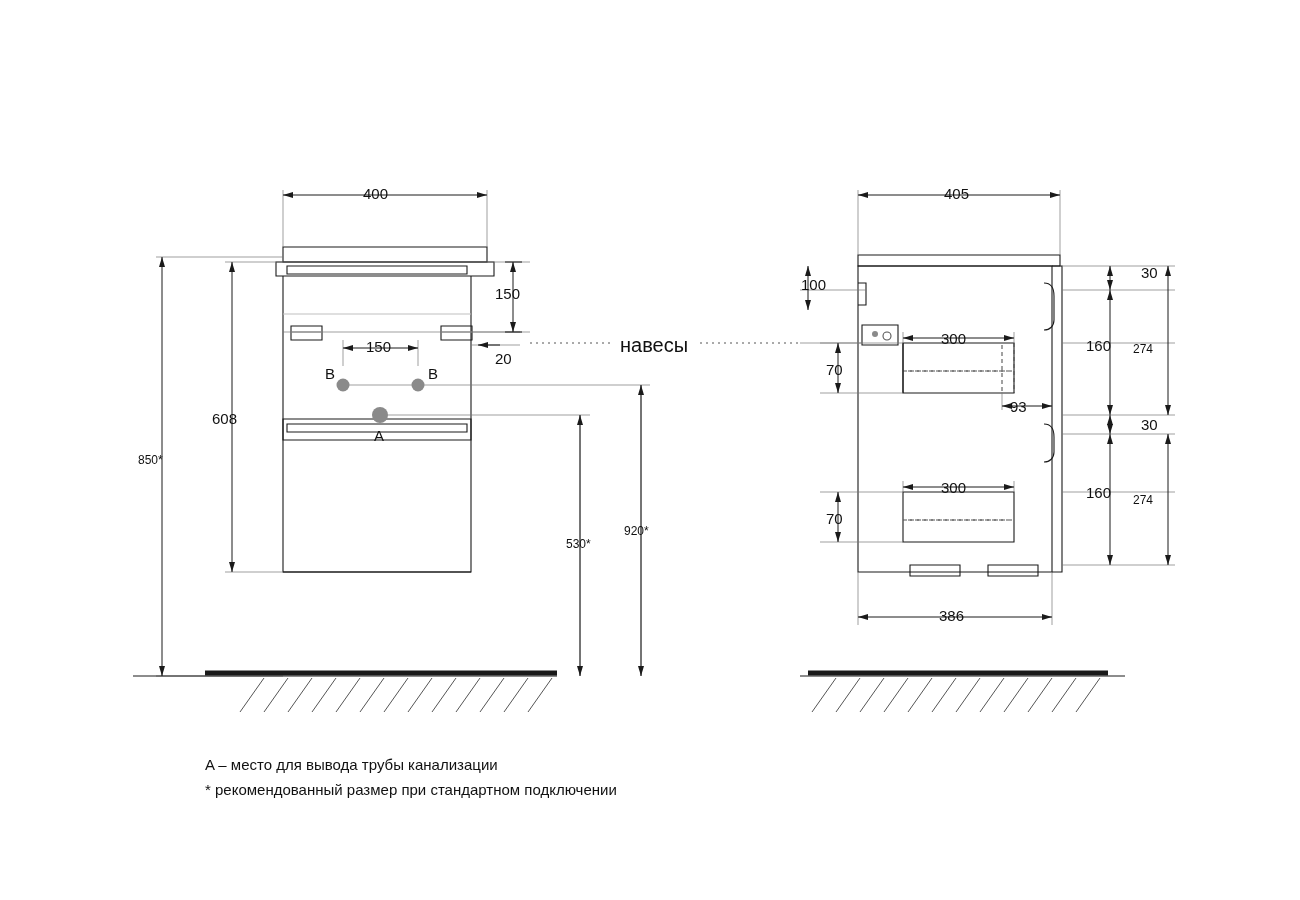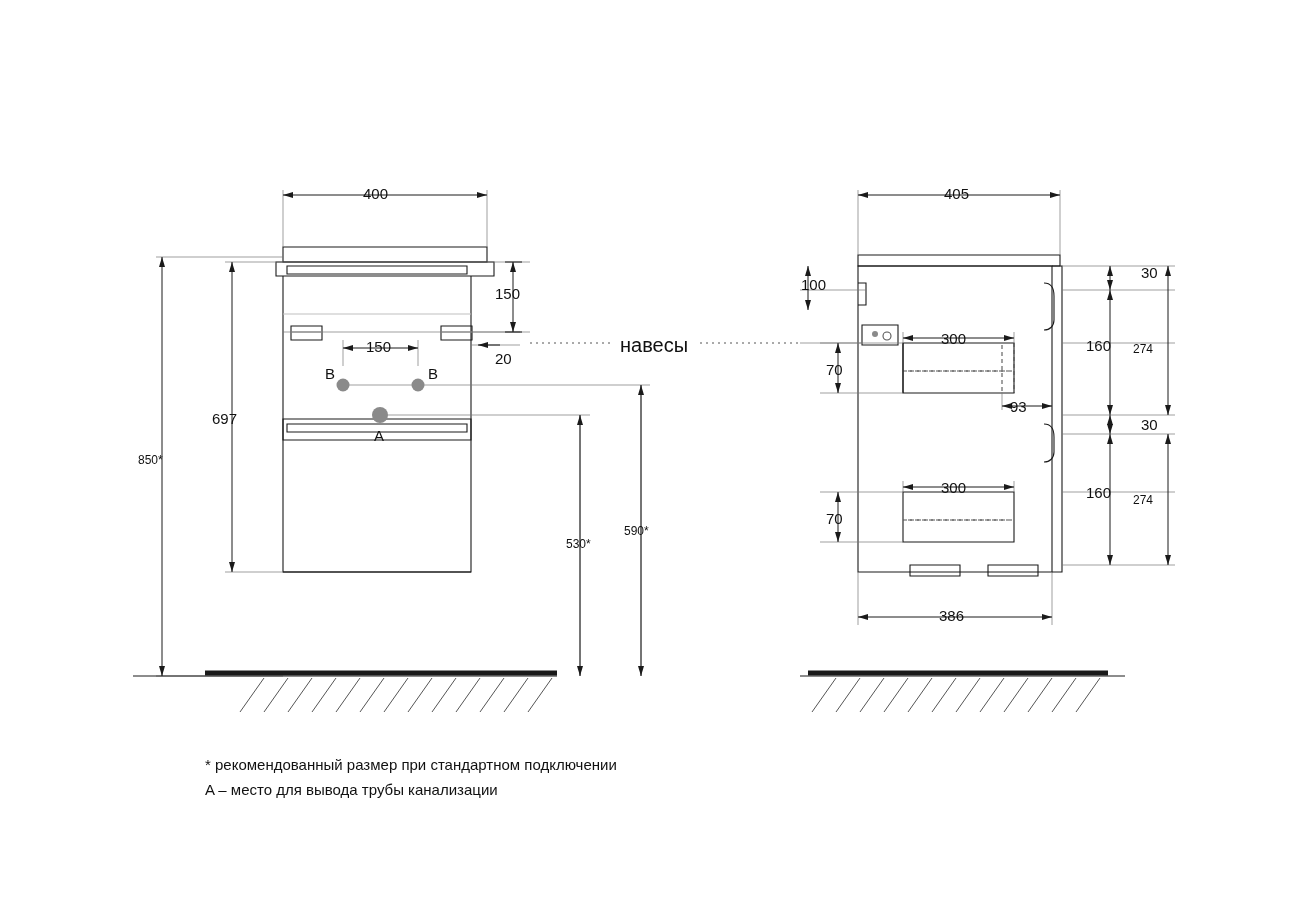--- a/index.html
+++ b/index.html
@@ -273,24 +273,24 @@
           <path d="M1052,712 L1076,678"></path>
           <path d="M1076,712 L1100,678"></path>
       </g>
     </g>
   </svg>
 
   <div class="dim-text" style="left:363px; top:185px;">400</div>
   <div class="dim-text" style="left:495px; top:285px;">150</div>
   <div class="dim-text" style="left:366px; top:338px;">150</div>
   <div class="dim-text" style="left:495px; top:350px;">20</div>
-  <div class="dim-text" style="left:212px; top:410px;">697</div>
+  <div class="dim-text" style="left:212px; top:410px;">608</div>
   <div class="dim-text big" style="left:138px; top:453px;">850*</div>
   <div class="dim-text big" style="left:566px; top:537px;">530*</div>
-  <div class="dim-text big" style="left:624px; top:524px;">590*</div>
+  <div class="dim-text big" style="left:624px; top:524px;">920*</div>
 
   <div class="label-letter" style="left:325px; top:365px;">B</div>
   <div class="label-letter" style="left:428px; top:365px;">B</div>
   <div class="label-letter" style="left:374px; top:427px;">A</div>
 
   <div class="navesy" style="left:620px; top:334px;">навесы</div>
 
   <div class="dim-text" style="left:944px; top:185px;">405</div>
   <div class="dim-text" style="left:939px; top:607px;text-align:center;">386</div>
   <div class="dim-text" style="left:801px; top:276px;">100</div>
@@ -300,17 +300,17 @@
   <div class="dim-text" style="left:941px; top:479px;">300</div>
   <div class="dim-text" style="left:1010px; top:398px;">93</div>
   <div class="dim-text" style="left:1141px; top:264px;">30</div>
   <div class="dim-text" style="left:1086px; top:337px;">160</div>
   <div class="dim-text" style="left:1141px; top:416px;">30</div>
   <div class="dim-text" style="left:1086px; top:484px;">160</div>
   <div class="dim-text big" style="left:1133px; top:342px;">274</div>
   <div class="dim-text big" style="left:1133px; top:493px;">274</div>
 
   <div class="legend">
+    <div>A – место для вывода трубы канализации</div>
     <div>* рекомендованный размер при стандартном подключении</div>
-    <div>A – место для вывода трубы канализации</div>
   </div>
 
 </div>
 
 </body></html>

